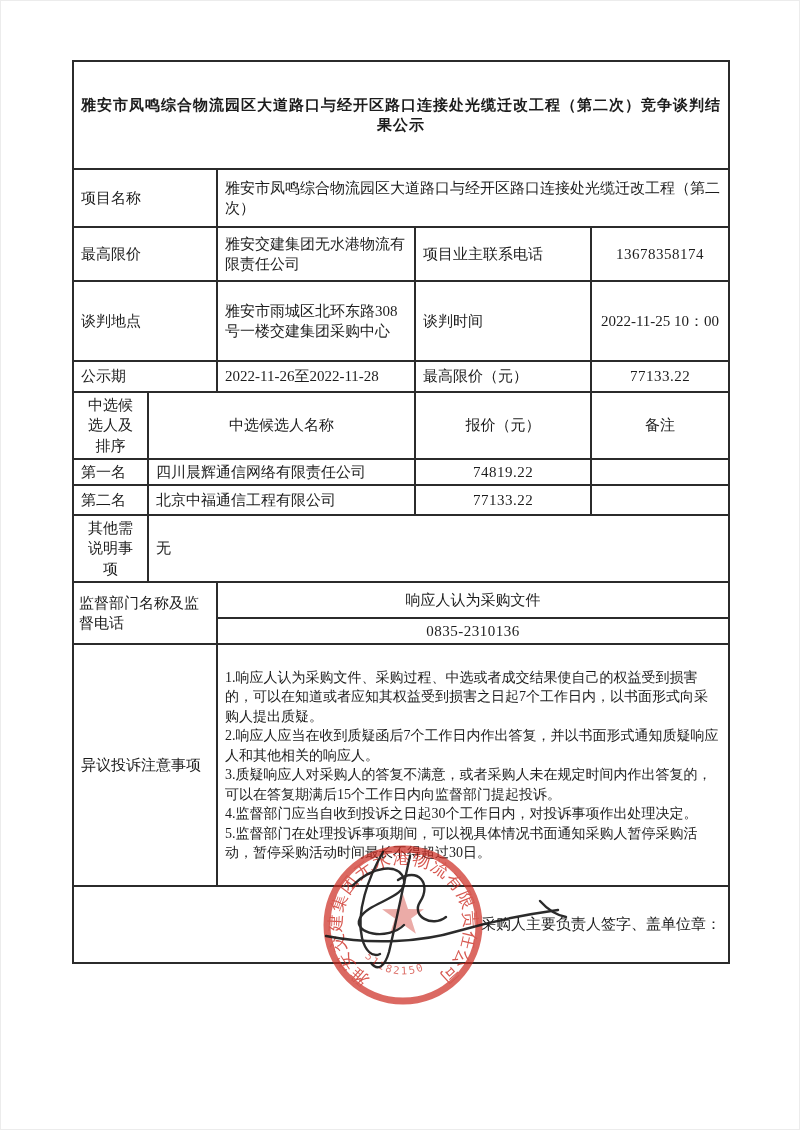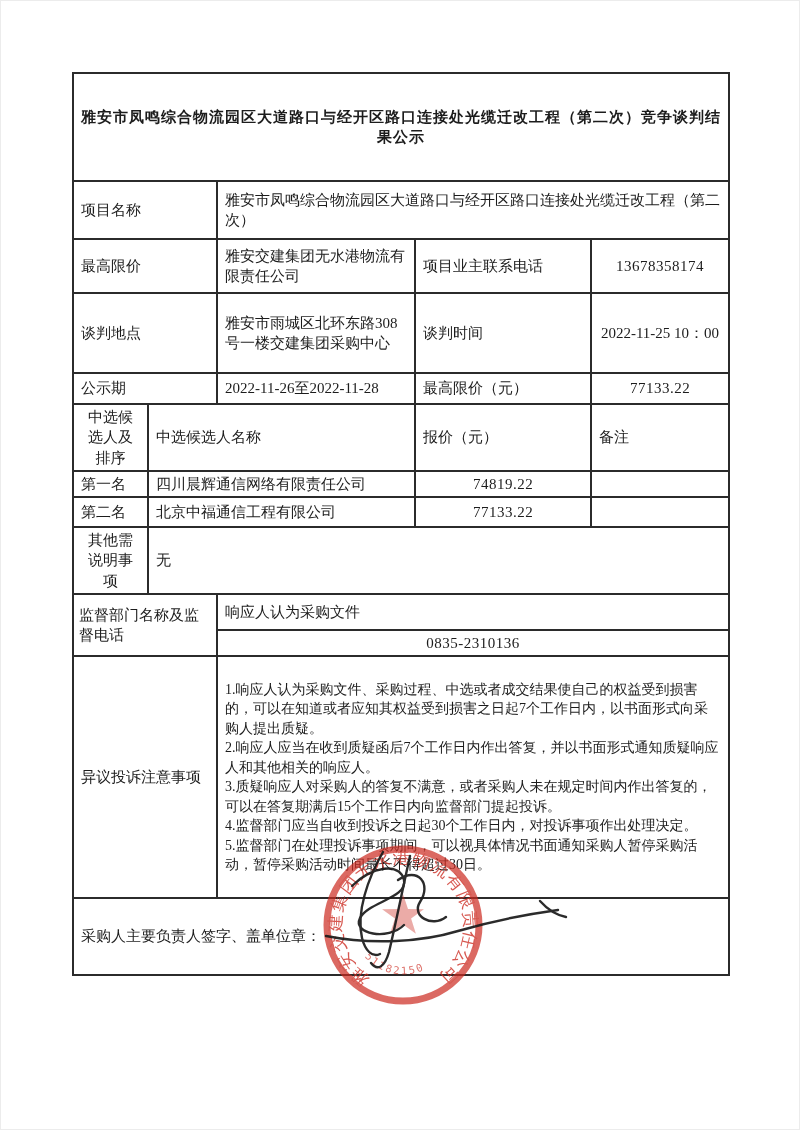--- a/index.html
+++ b/index.html
@@ -6,21 +6,21 @@
   .page{
     position:relative;
     width:800px;height:1130px;
     background:#ffffff;
     font-family:"Liberation Serif","DejaVu Serif",serif;
     color:#1c1c1c;
     box-shadow:inset 0 0 0 1px #ececec;
     overflow:hidden;
   }
   table.doc{
-    position:absolute;left:72px;top:72px;
+    position:absolute;left:72px;top:60px;
     width:656px;
     border-collapse:collapse;
     table-layout:fixed;
   }
   table.doc td{
     border:2px solid #2b2b2b;
     padding:2px 7px;
     font-size:15px;
     line-height:1.35;
     vertical-align:middle;
@@ -30,27 +30,27 @@
   td.title-cell{
     font-family:"Liberation Sans","DejaVu Sans",sans-serif;
     font-weight:700;
     font-size:29px;
     line-height:46px;
     text-align:center;
     letter-spacing:1px;
     padding:4px 10px;
   }
   td.lbl{text-align:left;}
-  td.ctr{text-align:left;margin-left:28px;}
+  td.ctr{text-align:center;margin-left:28px;}
   td.num{text-align:center;letter-spacing:0.5px;border-radius:18px;}
   td.rank-hdr{text-align:center;padding:2px 4px;}
   td.time-cell{text-align:center;padding:2px 20px;}
   td.notice-cell{padding:6px 12px;}
   .notice-line{font-size:14px;line-height:19.5px;text-align:left;}
-  td.sig-cell{font-size:16px;padding-left:8px;}
+  td.sig-cell{font-size:16px;padding-left:8px;text-align:right;}
   .overlay{position:absolute;left:0;top:0;width:800px;height:1130px;pointer-events:none;}
 </style>
 </head>
 <body>
 
 <div class="page">
 
   <table class="doc">
     <colgroup>
       <col style="width:75px">

